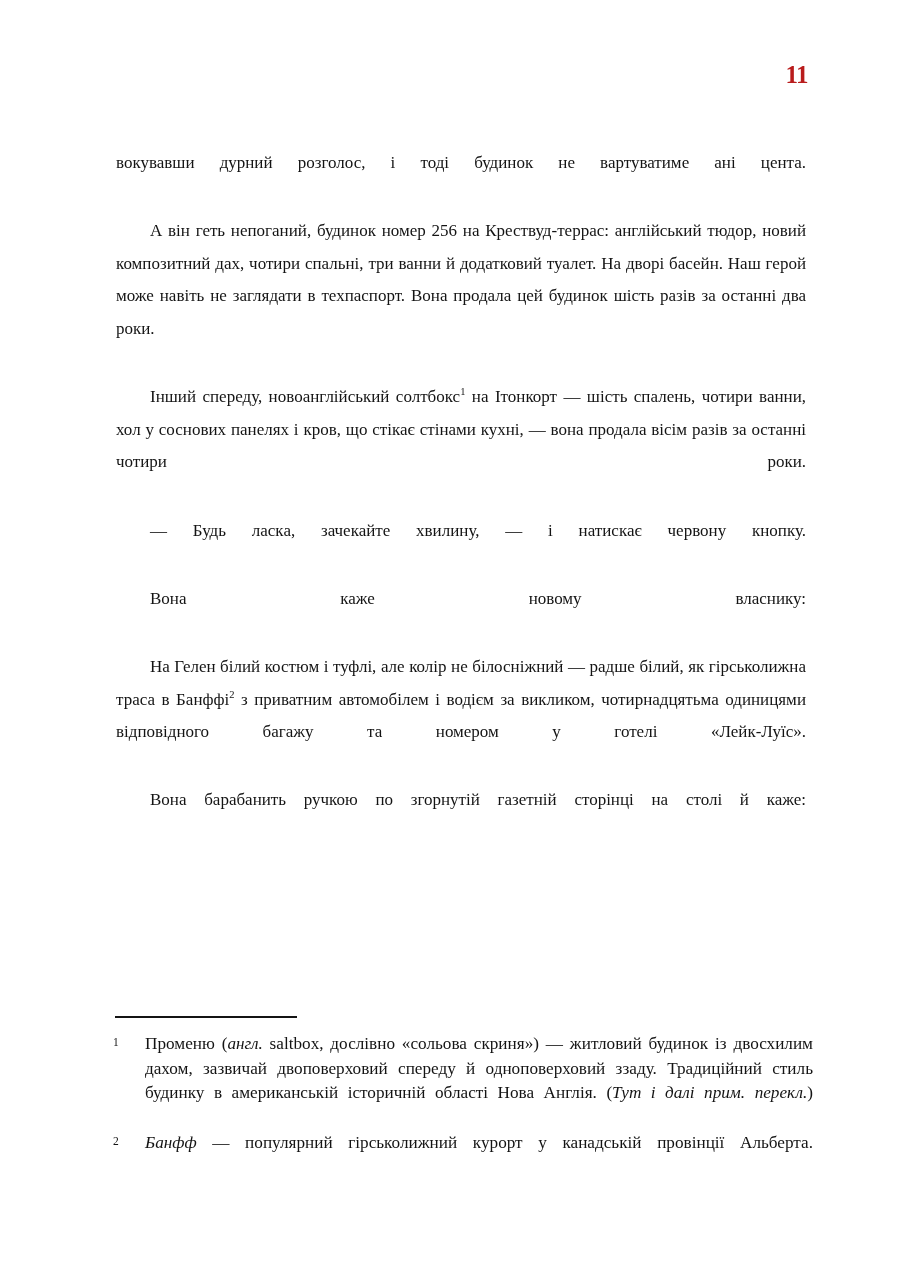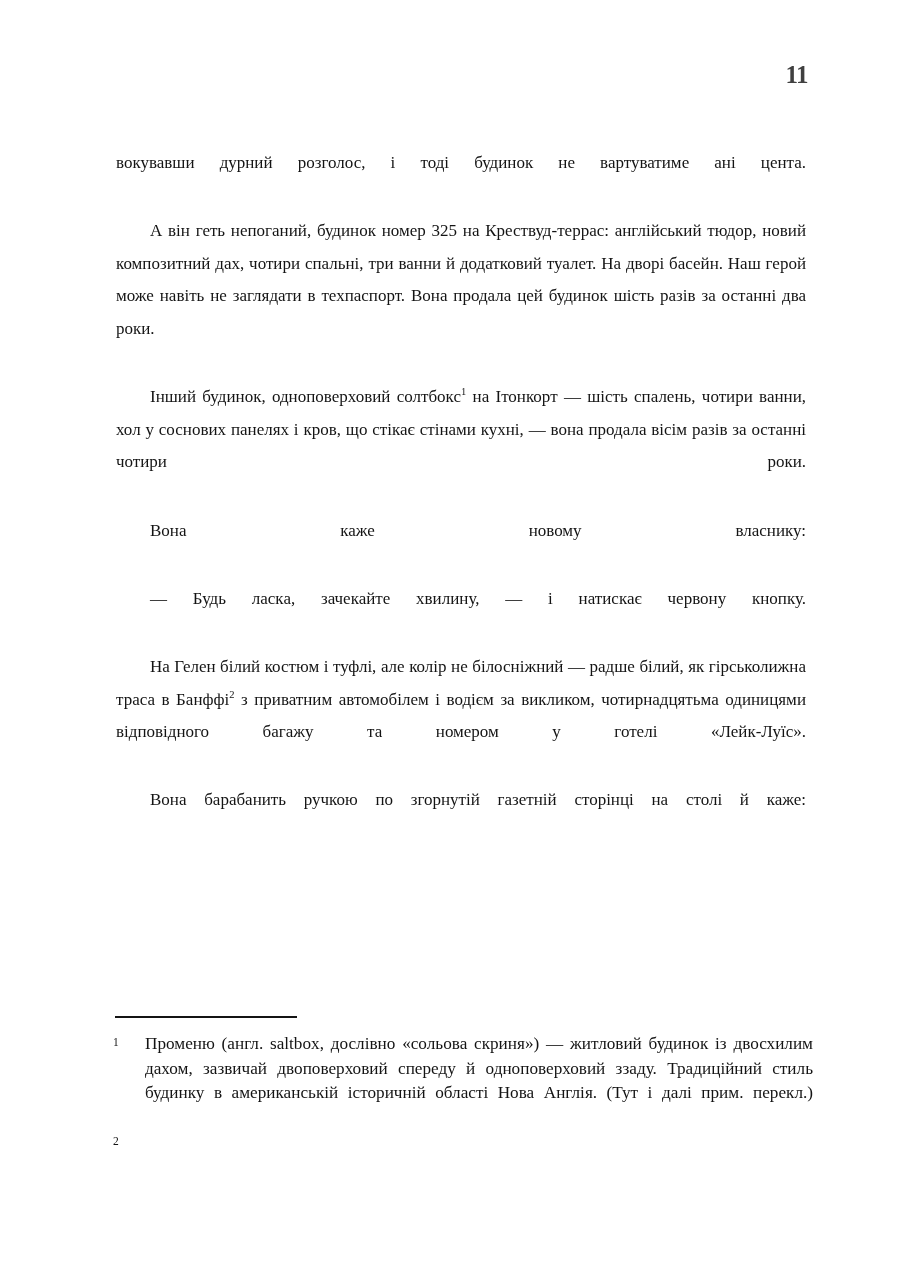--- a/index.html
+++ b/index.html
@@ -108,51 +108,51 @@
 
   .fn-marker {
     position: absolute;
     left: 0;
     top: 0;
     font-size: 11.5px;
     line-height: 20px;
     font-weight: 400;
   }
 
-  .it { }
+  .it { font-style: italic; }
 </style>
 </head>
 <body>
 
 <div class="page" style="background: rgb(255, 255, 255); color: rgb(20, 20, 20);">
 
   <div class="folio-row">
-    <span class="folio" style="color: #404040;">11</span>
+    <span class="folio" style="color: #b91c1c;">11</span>
   </div>
 
   <div class="textblock">
 
     <p class="para no-indent">
       <span>вокувавши дурний розголос, і тоді будинок не вартуватиме ані цента.</span>
     </p>
 
     <p class="para">
-      <span>А він геть непоганий, будинок номер 325 на Крествуд-террас: англійський тюдор, новий композитний дах, чотири спальні, три ванни й додатковий туалет. На дворі басейн. Наш герой може навіть не заглядати в техпаспорт. Вона продала цей будинок шість разів за останні два роки.</span>
+      <span>А він геть непоганий, будинок номер 256 на Крествуд-террас: англійський тюдор, новий композитний дах, чотири спальні, три ванни й додатковий туалет. На дворі басейн. Наш герой може навіть не заглядати в техпаспорт. Вона продала цей будинок шість разів за останні два роки.</span>
     </p>
 
     <p class="para">
-      <span>Інший будинок, одноповерховий солтбокс</span><sup class="fn-ref">1</sup><span> на Ітонкорт — шість спалень, чотири ванни, хол у соснових панелях і кров, що стікає стінами кухні, — вона продала вісім разів за останні чотири роки.</span>
+      <span>Інший спереду, новоанглійський солтбокс</span><sup class="fn-ref">1</sup><span> на Ітонкорт — шість спалень, чотири ванни, хол у соснових панелях і кров, що стікає стінами кухні, — вона продала вісім разів за останні чотири роки.</span>
+    </p>
+
+    <p class="para">
+      <span>— Будь ласка, зачекайте хвилину, — і натискає червону кнопку.</span>
     </p>
 
     <p class="para">
       <span>Вона каже новому власнику:</span>
-    </p>
-
-    <p class="para">
-      <span>— Будь ласка, зачекайте хвилину, — і натискає червону кнопку.</span>
     </p>
 
     <p class="para">
       <span>На Гелен білий костюм і туфлі, але колір не білосніжний — радше білий, як гірськолижна траса в Банффі</span><sup class="fn-ref">2</sup><span> з приватним автомобілем і водієм за викликом, чотирнадцятьма одиницями відповідного багажу та номером у готелі «Лейк-Луїс».</span>
     </p>
 
 
 
     <p class="para">
       <span>Вона барабанить ручкою по згорнутій газетній сторінці на столі й каже:</span>
@@ -162,17 +162,17 @@
   </div>
 
   <div class="footnotes">
     <div class="fn-rule"></div>
 
     <p class="fn-item">
       <span class="fn-marker">1</span><span class="fn-body"><span>Променю (</span><span class="it">англ.</span><span> saltbox, дослівно «сольова скриня») — житловий будинок із двосхилим дахом, зазвичай двоповерховий спереду й одноповерховий ззаду. Традиційний стиль будинку в американській історичній області Нова Англія. (</span><span class="it">Тут і далі прим. перекл.</span><span>)</span></span>
     </p>
 
     <p class="fn-item">
-      <span class="fn-marker">2</span>
+      <span class="fn-marker">2</span><span class="fn-body"><span class="it">Банфф</span><span> — популярний гірськолижний курорт у канадській провінції Альберта.</span></span>
     </p>
   </div>
 
 </div>
 
 </body></html>

